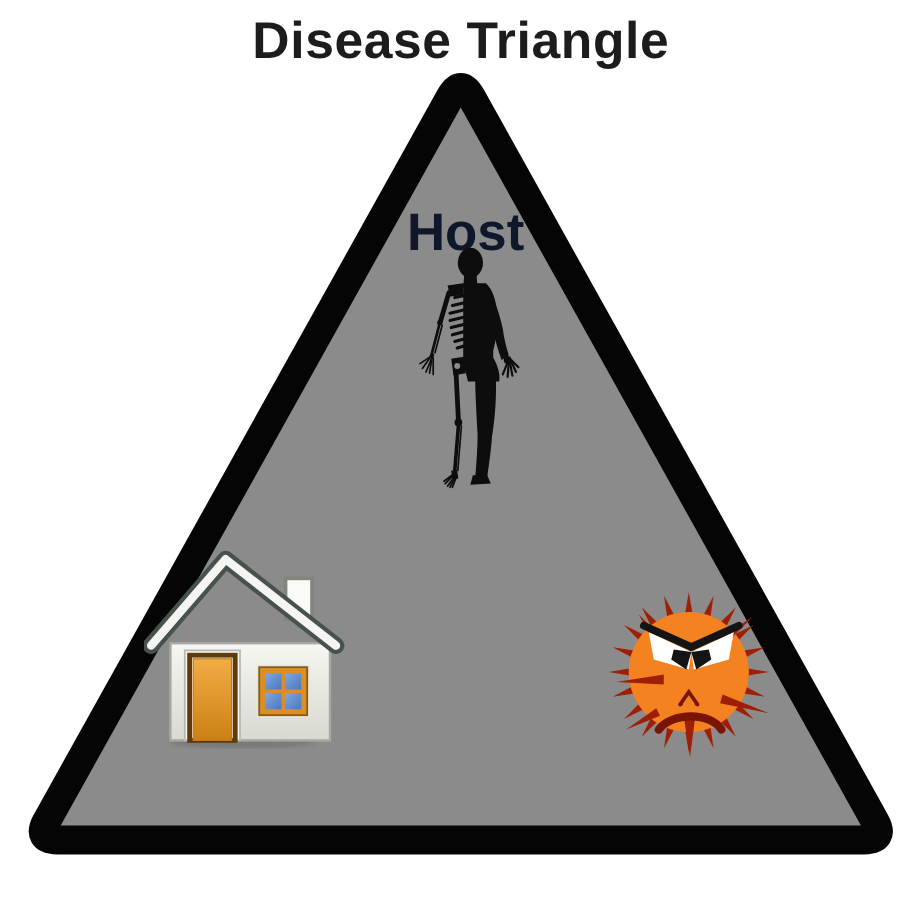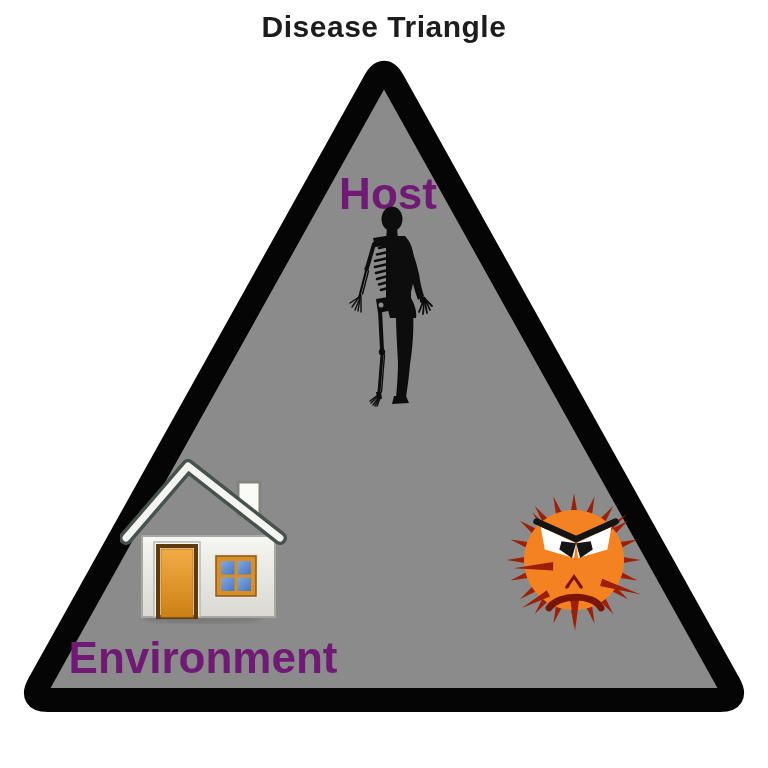--- a/index.html
+++ b/index.html
@@ -5,25 +5,25 @@
   html,body{margin:0;padding:0;}
   body{
     width:768px;height:768px;overflow:hidden;background:#ffffff;
     font-family:"Liberation Sans","DejaVu Sans",sans-serif;
     position:relative;
   }
   .stage{position:absolute;inset:0;width:768px;height:768px;}
   .layer{position:absolute;left:0;top:0;}
   .page-title{
     position:absolute;left:0;right:0;top:10px;
-    text-align:center;font-size:30px;font-weight:bold;color:#1c1c1c;
+    text-align:center;font-size:43px;font-weight:bold;color:#1c1c1c;
     letter-spacing:0.5px;
   }
   .vertex-label{
-    position:absolute;font-size:44px;font-weight:bold;color:#701a75;
+    position:absolute;font-size:44px;font-weight:bold;color:#0f172a;
     transform:translateX(-50%);white-space:nowrap;line-height:1;
   }
   .label-host{left:388px;top:172px;}
   .label-environment{left:203px;top:636px;}
   .label-agent{left:633px;top:636px;}
   .icon{position:absolute;}
   .icon-human{left:342px;top:206px;width:96px;height:210px;}
   .icon-house{left:120px;top:448px;width:172px;height:176px;}
   .icon-germ{left:501px;top:487px;width:146px;height:146px;}
 </style>
@@ -100,21 +100,20 @@
       <circle cx="37" cy="187" r="1.8" stroke="none"></circle>
       <polygon points="34,186 39,186 40,193 35,193" stroke="none"></polygon>
       <line x1="36" y1="189" x2="28" y2="195" stroke-width="1.5"></line>
       <line x1="36" y1="190" x2="29" y2="197" stroke-width="1.5"></line>
       <line x1="37" y1="191" x2="31" y2="199" stroke-width="1.5"></line>
       <line x1="37" y1="192" x2="33" y2="200" stroke-width="1.5"></line>
       <line x1="38" y1="192" x2="35" y2="200" stroke-width="1.5"></line>
     </g>
   </svg>
 
-  <div class="vertex-label label-environment">Environment</div>
   <svg class="icon icon-house" viewBox="0 0 172 176">
     <defs>
       <linearGradient id="wallGrad" x1="0" y1="0" x2="0" y2="1">
         <stop offset="0" stop-color="#F6F6F2"></stop>
           <stop offset="1" stop-color="#D9D9D2"></stop>
       </linearGradient>
       <linearGradient id="doorGrad" x1="0" y1="0" x2="0" y2="1">
         <stop offset="0" stop-color="#F2AC46"></stop>
           <stop offset="1" stop-color="#CB8014"></stop>
       </linearGradient>

